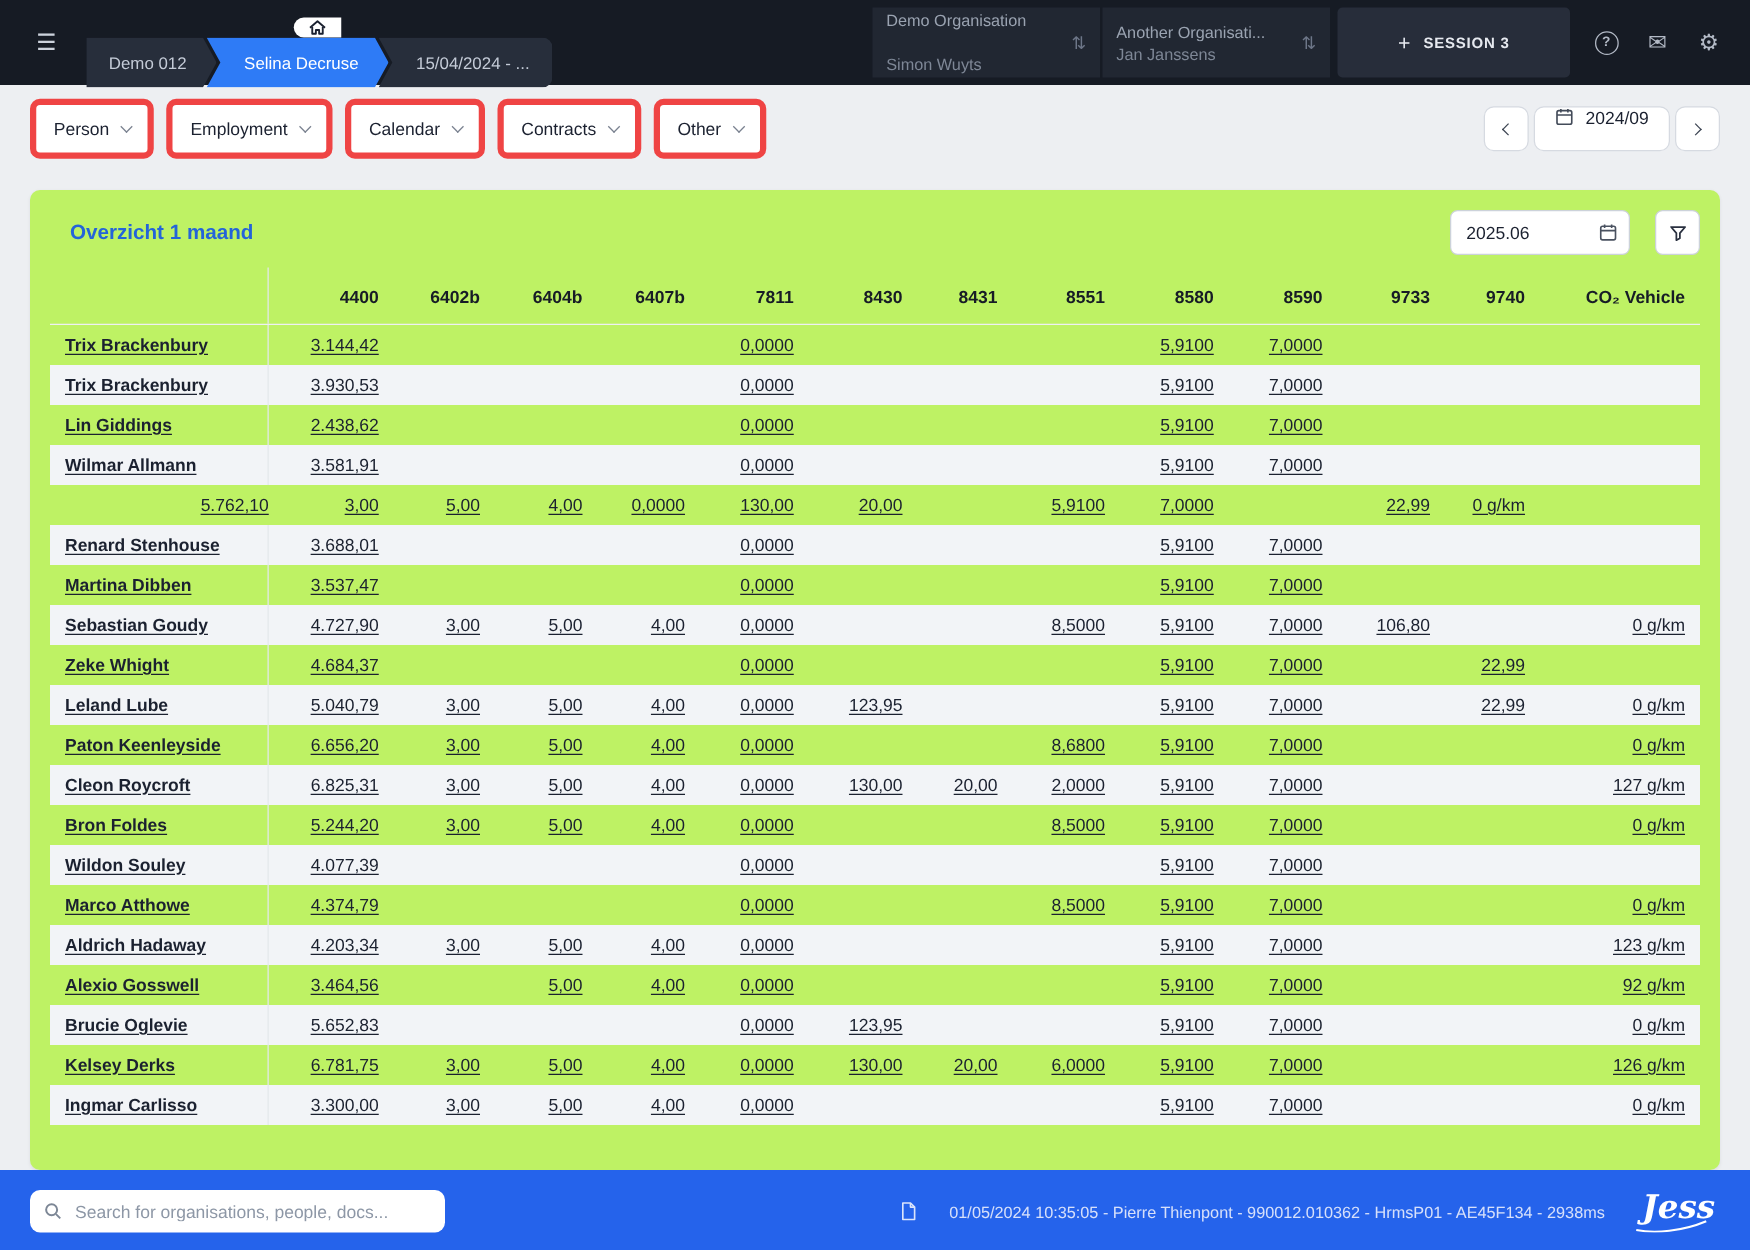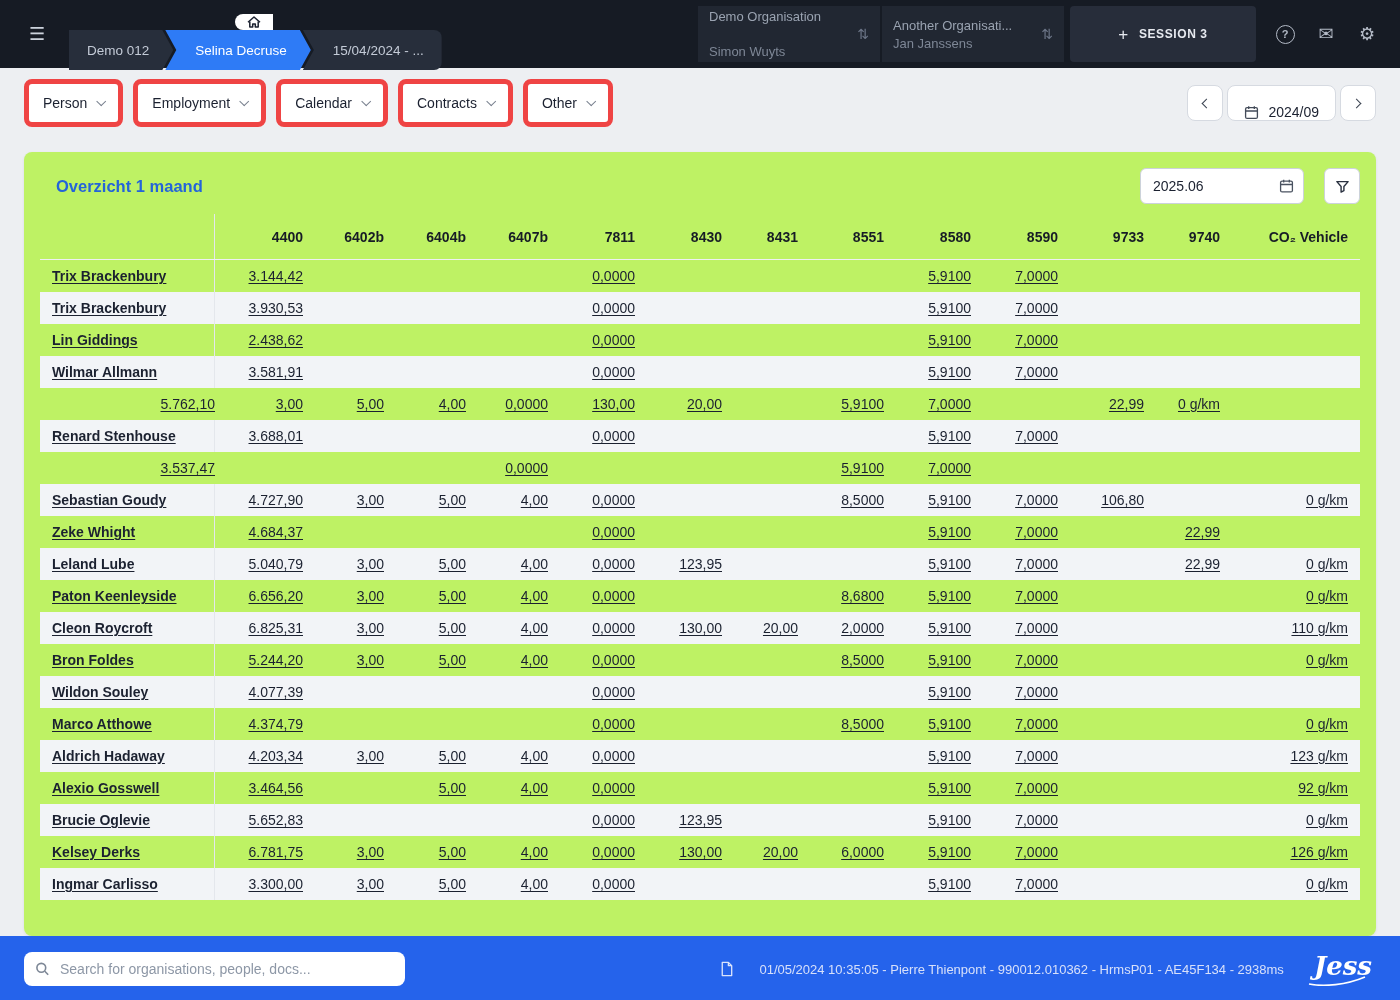--- a/index.html
+++ b/index.html
@@ -37,49 +37,49 @@
   
   .toolbar{height:70px;background:#edeff2;display:flex;align-items:center;padding:0 24px;flex:0 0 auto;}
   .menus{display:flex;gap:10px;}
   .menu-btn{height:48px;background:#fff;border:5px solid #ef4444;border-radius:8px;padding:0 14px;display:flex;align-items:center;gap:10px;font-size:14px;color:#1b2130;}
   .chev{width:7px;height:7px;border-right:1.7px solid #79818f;border-bottom:1.7px solid #79818f;display:inline-block;}
   .chev-down{transform:rotate(45deg) translate(-1px,-2px);}
   .chev-left{transform:rotate(135deg);margin-left:3px;border-color:#3a4250;}
   .chev-right{transform:rotate(-45deg);margin-right:3px;border-color:#3a4250;}
   .period-nav{margin-left:auto;display:flex;gap:4px;align-items:center;}
   .sq-btn{width:36px;height:36px;background:#fff;border:1px solid #d6dae1;border-radius:8px;display:flex;align-items:center;justify-content:center;}
-  .date-btn{height:36px;background:#fff;border:1px solid #d6dae1;border-radius:8px;padding:0 16px;display:flex;align-items:flex-end;gap:9px;font-size:14px;color:#1b2130;}
+  .date-btn{height:36px;background:#fff;border:1px solid #d6dae1;border-radius:8px;padding:0 16px;display:flex;align-items:flex-start;gap:9px;font-size:14px;color:#1b2130;}
   .date-btn svg{color:#434b59;}
 
   
   .main{flex:1;}
   .card{margin:14px 24px 0;background:#bef264;border-radius:8px;box-shadow:0 1px 3px rgba(20,24,34,.08);padding-bottom:36px;}
   .card-head{display:flex;align-items:center;padding:16px 16px 10px;}
   .card-head h2{font-size:16.5px;color:var(--title-blue);font-weight:700;padding-left:16px;}
   .head-right{margin-left:auto;display:flex;align-items:center;gap:20px;}
   .period-input-wrap{position:relative;}
-  .period-input{width:164px;height:36px;border:1px solid #ccd2da;border-radius:6px;padding:0 36px 0 12px;font-size:14px;color:#1b2130;font-family:inherit;}
+  .period-input{width:144px;height:36px;border:1px solid #ccd2da;border-radius:6px;padding:0 36px 0 12px;font-size:14px;color:#1b2130;font-family:inherit;}
   .cal-in-input{position:absolute;right:10px;top:50%;transform:translateY(-50%);color:#4a5260;display:flex;}
   .filter-btn{width:36px;height:36px;border:1px solid #ccd2da;border-radius:6px;background:#fff;display:flex;align-items:center;justify-content:center;color:#2a3140;}
 
   
   .table{margin:0 16px;}
   .trow{display:grid;grid-template-columns:175px 88px 81px 82px 82px 87px 87px 76px 86px 87px 87px 86px 76px 128px 1fr;align-items:center;height:32px;}
   .trow.thead{height:46px;border-bottom:1px solid #eef0f3;}
   .trow:not(.thead):nth-child(odd){background:#f2f4f7;}
   .tcell{font-size:14px;color:#1b2130;}
   .thead .tcell{font-weight:600;color:#171c26;}
   .num{text-align:right;}
   .name-cell{height:100%;display:flex;align-items:center;padding-left:12px;border-right:1px solid #e4e7ec;}
   .lnk{color:#1b2130;text-decoration:underline;text-underline-offset:2px;}
   .name-lnk{font-weight:700;white-space:nowrap;}
 
   
   .footer{height:66px;background:var(--footer-blue);display:flex;align-items:center;padding:0 24px;flex:0 0 auto;}
-  .search-wrap{position:relative;width:381px;flex:0 0 auto;}
+  .search-wrap{position:relative;width:332px;flex:0 0 auto;}
   .search-input{width:100%;height:34px;border:none;border-radius:8px;padding:0 12px 0 36px;font-size:14px;color:#2a3140;font-family:inherit;outline:none;}
   .search-input::placeholder{color:#8d97a6;}
   .search-icon{position:absolute;left:11px;top:50%;transform:translateY(-50%);color:#7d8796;display:flex;}
   .status-group{margin-left:auto;display:flex;align-items:center;gap:24px;}
   .doc-btn{display:flex;align-items:center;color:#dbe4fb;}
   .status{font-size:13px;color:#d7e0fa;}
   .logo{margin-left:30px;position:relative;color:#fff;font-family:"DejaVu Serif",serif;font-style:italic;font-weight:700;font-size:26px;line-height:1;padding:0 4px 6px 0;}
   .logo-swash{position:absolute;left:-6px;bottom:-1px;}
 </style>
 </head>
@@ -329,20 +329,23 @@
           <div class="tcell num"></div>
           <div class="tcell num"></div>
           <div class="tcell num"><a href="#" class="lnk">5,9100</a></div>
           <div class="tcell num"><a href="#" class="lnk">7,0000</a></div>
           <div class="tcell num"></div>
           <div class="tcell num"></div>
           <div class="tcell num"></div>
           <div class="tcell fill"></div>
         </div>
         <div class="trow">
+          <div class="tcell name-cell">
+            <a href="#" class="lnk name-lnk">Martina Dibben</a>
+          </div>
           <div class="tcell num"><a href="#" class="lnk">3.537,47</a></div>
           <div class="tcell num"></div>
           <div class="tcell num"></div>
           <div class="tcell num"></div>
           <div class="tcell num"><a href="#" class="lnk">0,0000</a></div>
           <div class="tcell num"></div>
           <div class="tcell num"></div>
           <div class="tcell num"></div>
           <div class="tcell num"><a href="#" class="lnk">5,9100</a></div>
           <div class="tcell num"><a href="#" class="lnk">7,0000</a></div>
@@ -436,21 +439,21 @@
           <div class="tcell num"><a href="#" class="lnk">5,00</a></div>
           <div class="tcell num"><a href="#" class="lnk">4,00</a></div>
           <div class="tcell num"><a href="#" class="lnk">0,0000</a></div>
           <div class="tcell num"><a href="#" class="lnk">130,00</a></div>
           <div class="tcell num"><a href="#" class="lnk">20,00</a></div>
           <div class="tcell num"><a href="#" class="lnk">2,0000</a></div>
           <div class="tcell num"><a href="#" class="lnk">5,9100</a></div>
           <div class="tcell num"><a href="#" class="lnk">7,0000</a></div>
           <div class="tcell num"></div>
           <div class="tcell num"></div>
-          <div class="tcell num"><a href="#" class="lnk">110 g/km</a></div>
+          <div class="tcell num"><a href="#" class="lnk">127 g/km</a></div>
           <div class="tcell fill"></div>
         </div>
         <div class="trow">
           <div class="tcell name-cell">
             <a href="#" class="lnk name-lnk">Bron Foldes</a>
           </div>
           <div class="tcell num"><a href="#" class="lnk">5.244,20</a></div>
           <div class="tcell num"><a href="#" class="lnk">3,00</a></div>
           <div class="tcell num"><a href="#" class="lnk">5,00</a></div>
           <div class="tcell num"><a href="#" class="lnk">4,00</a></div>

